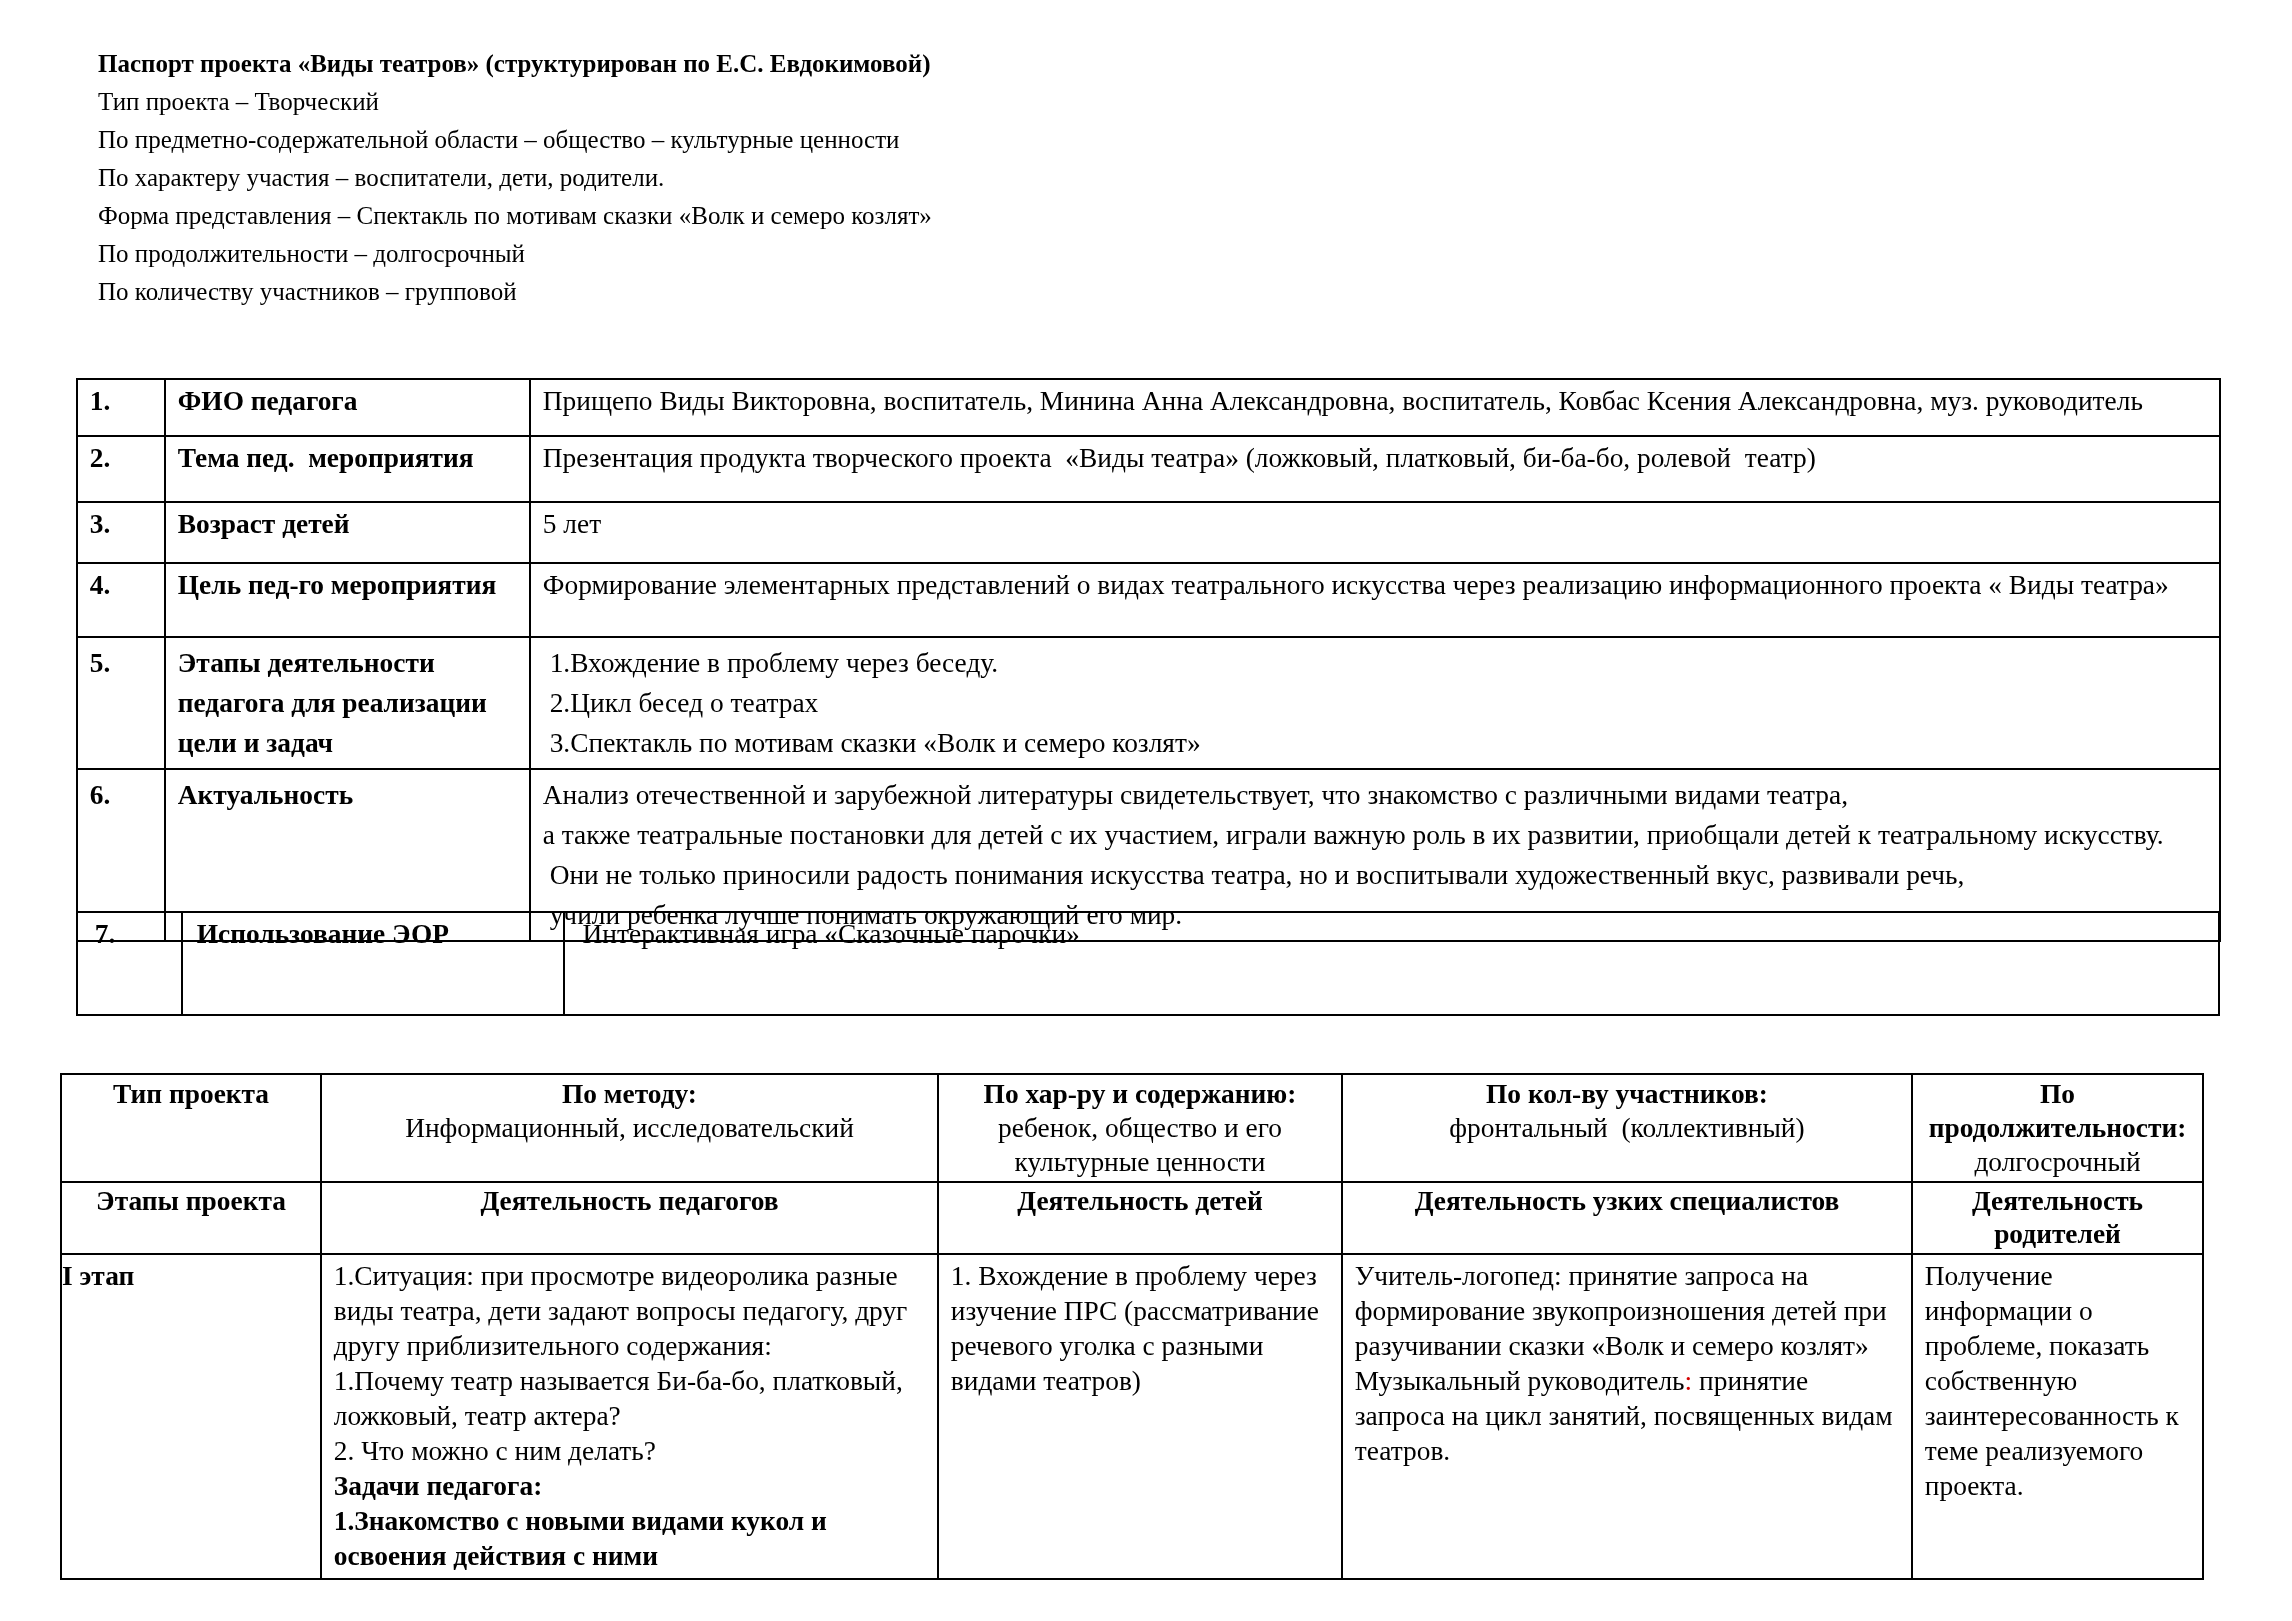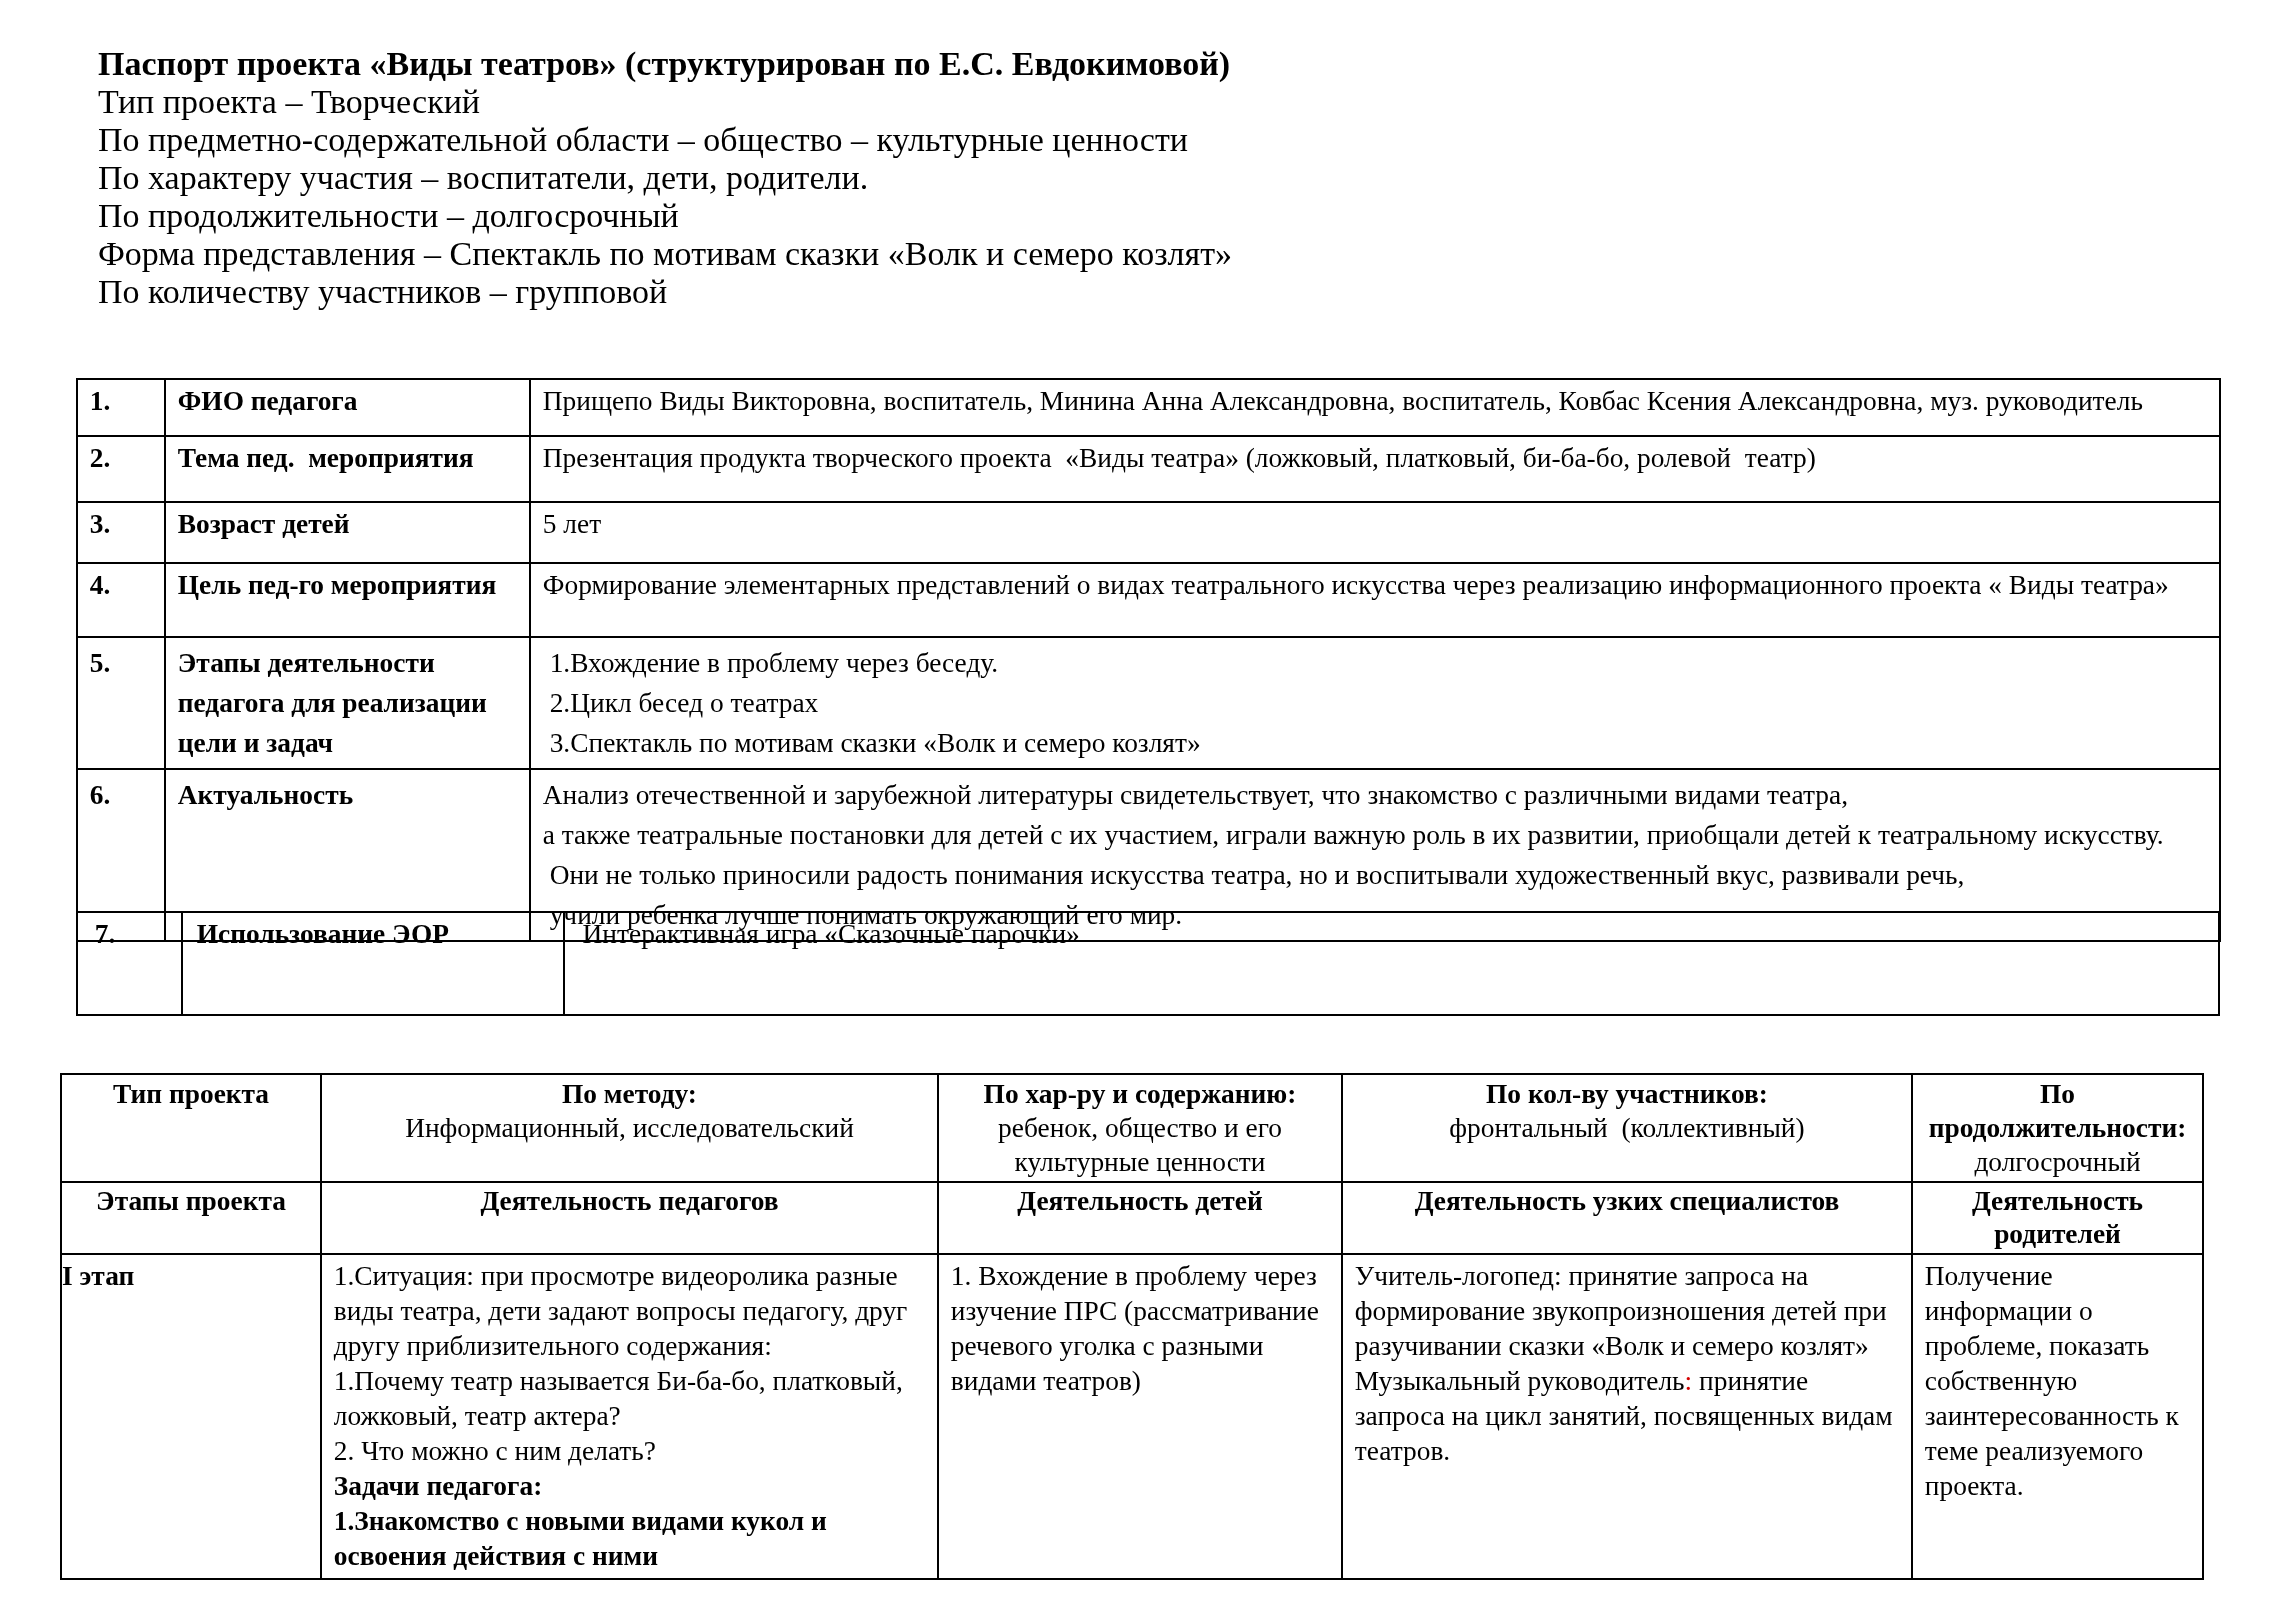--- a/index.html
+++ b/index.html
@@ -6,21 +6,21 @@
   html, body { width:2293px; height:1621px; background:#fff; overflow:hidden; }
   body {
     font-family:"Liberation Serif","DejaVu Serif",serif;
     color:#000;
     position:relative;
     font-size:27.4px;
   }
   .b { font-weight:bold; }
   .red { color:var(--red-accent,#d40000); }
 
-  .header-block { position:absolute; left:98px; top:45px; font-size:34px; line-height:38px; }
+  .header-block { position:absolute; left:98px; top:45px; font-size:25px; line-height:38px; }
   .header-block .title { font-weight:bold; }
 
   table { border-collapse:collapse; table-layout:fixed; }
   td {
     border:2.9px solid #000;
     vertical-align:top;
     padding:4.9px 11.8px;
     font-size:27.4px;
     line-height:33px;
     white-space:pre-wrap;
@@ -47,22 +47,22 @@
   .tblock .b { font-weight:bold; }
 </style>
 </head>
 <body>
 
 <div class="header-block">
   <div class="title">Паспорт проекта «Виды театров» (структурирован по Е.С. Евдокимовой)</div>
   <div>Тип проекта – Творческий</div>
   <div>По предметно-содержательной области – общество – культурные ценности</div>
   <div>По характеру участия – воспитатели, дети, родители.</div>
+  <div>Форма представления – Спектакль по мотивам сказки «Волк и семеро козлят»</div>
   <div>По продолжительности – долгосрочный</div>
-  <div>Форма представления – Спектакль по мотивам сказки «Волк и семеро козлят»</div>
   <div>По количеству участников – групповой</div>
 </div>
 
 <table class="t1">
   <colgroup>
       <col style="width:88px">
       <col style="width:365px">
       <col style="width:1690px">
     </colgroup>
   <tbody>

